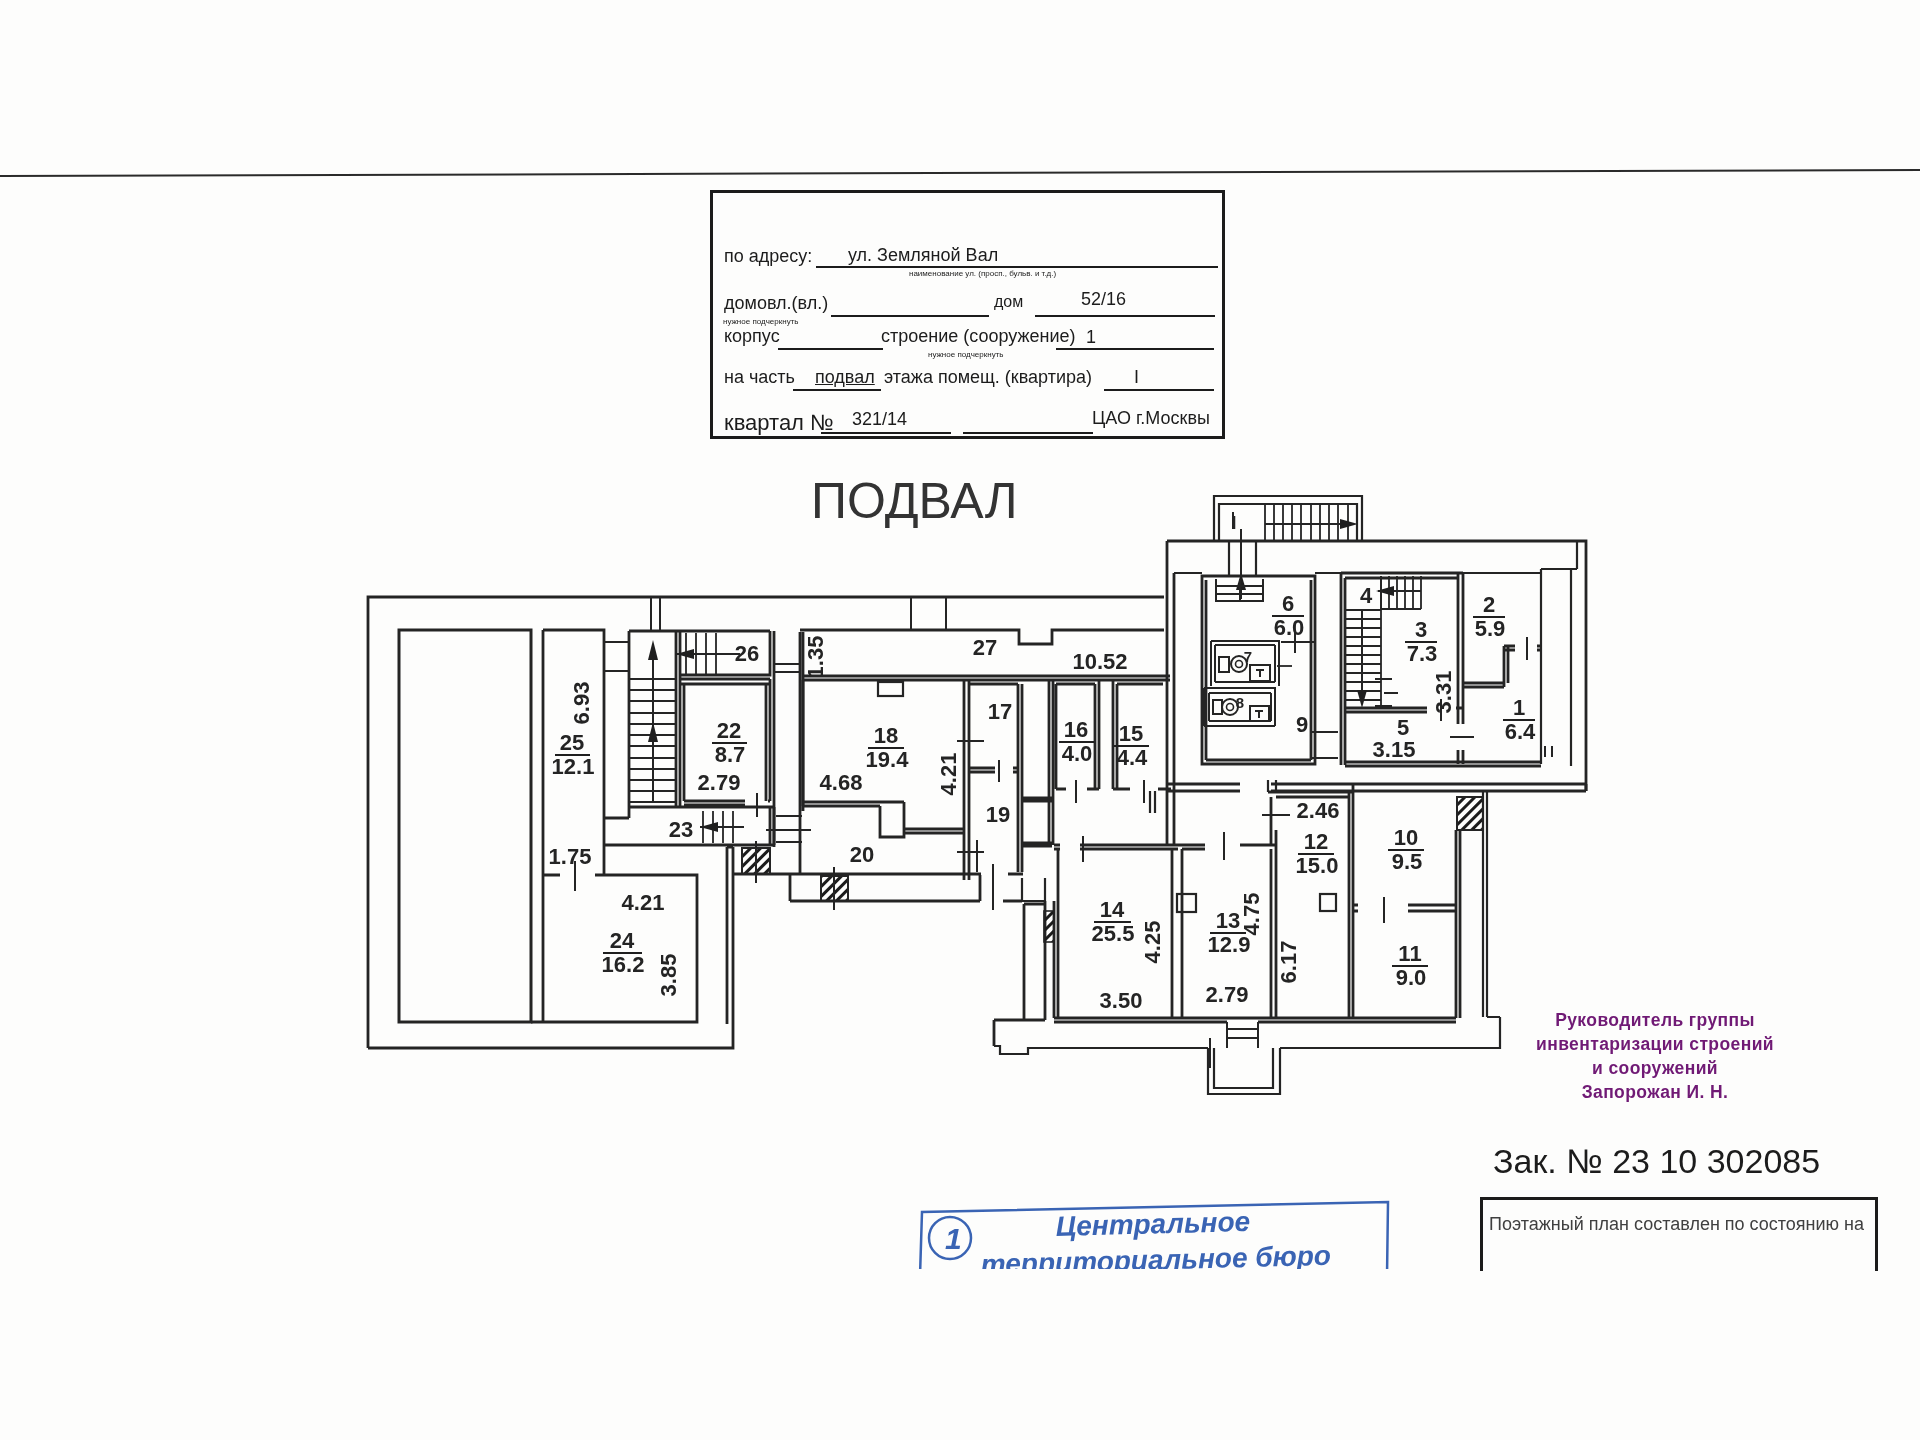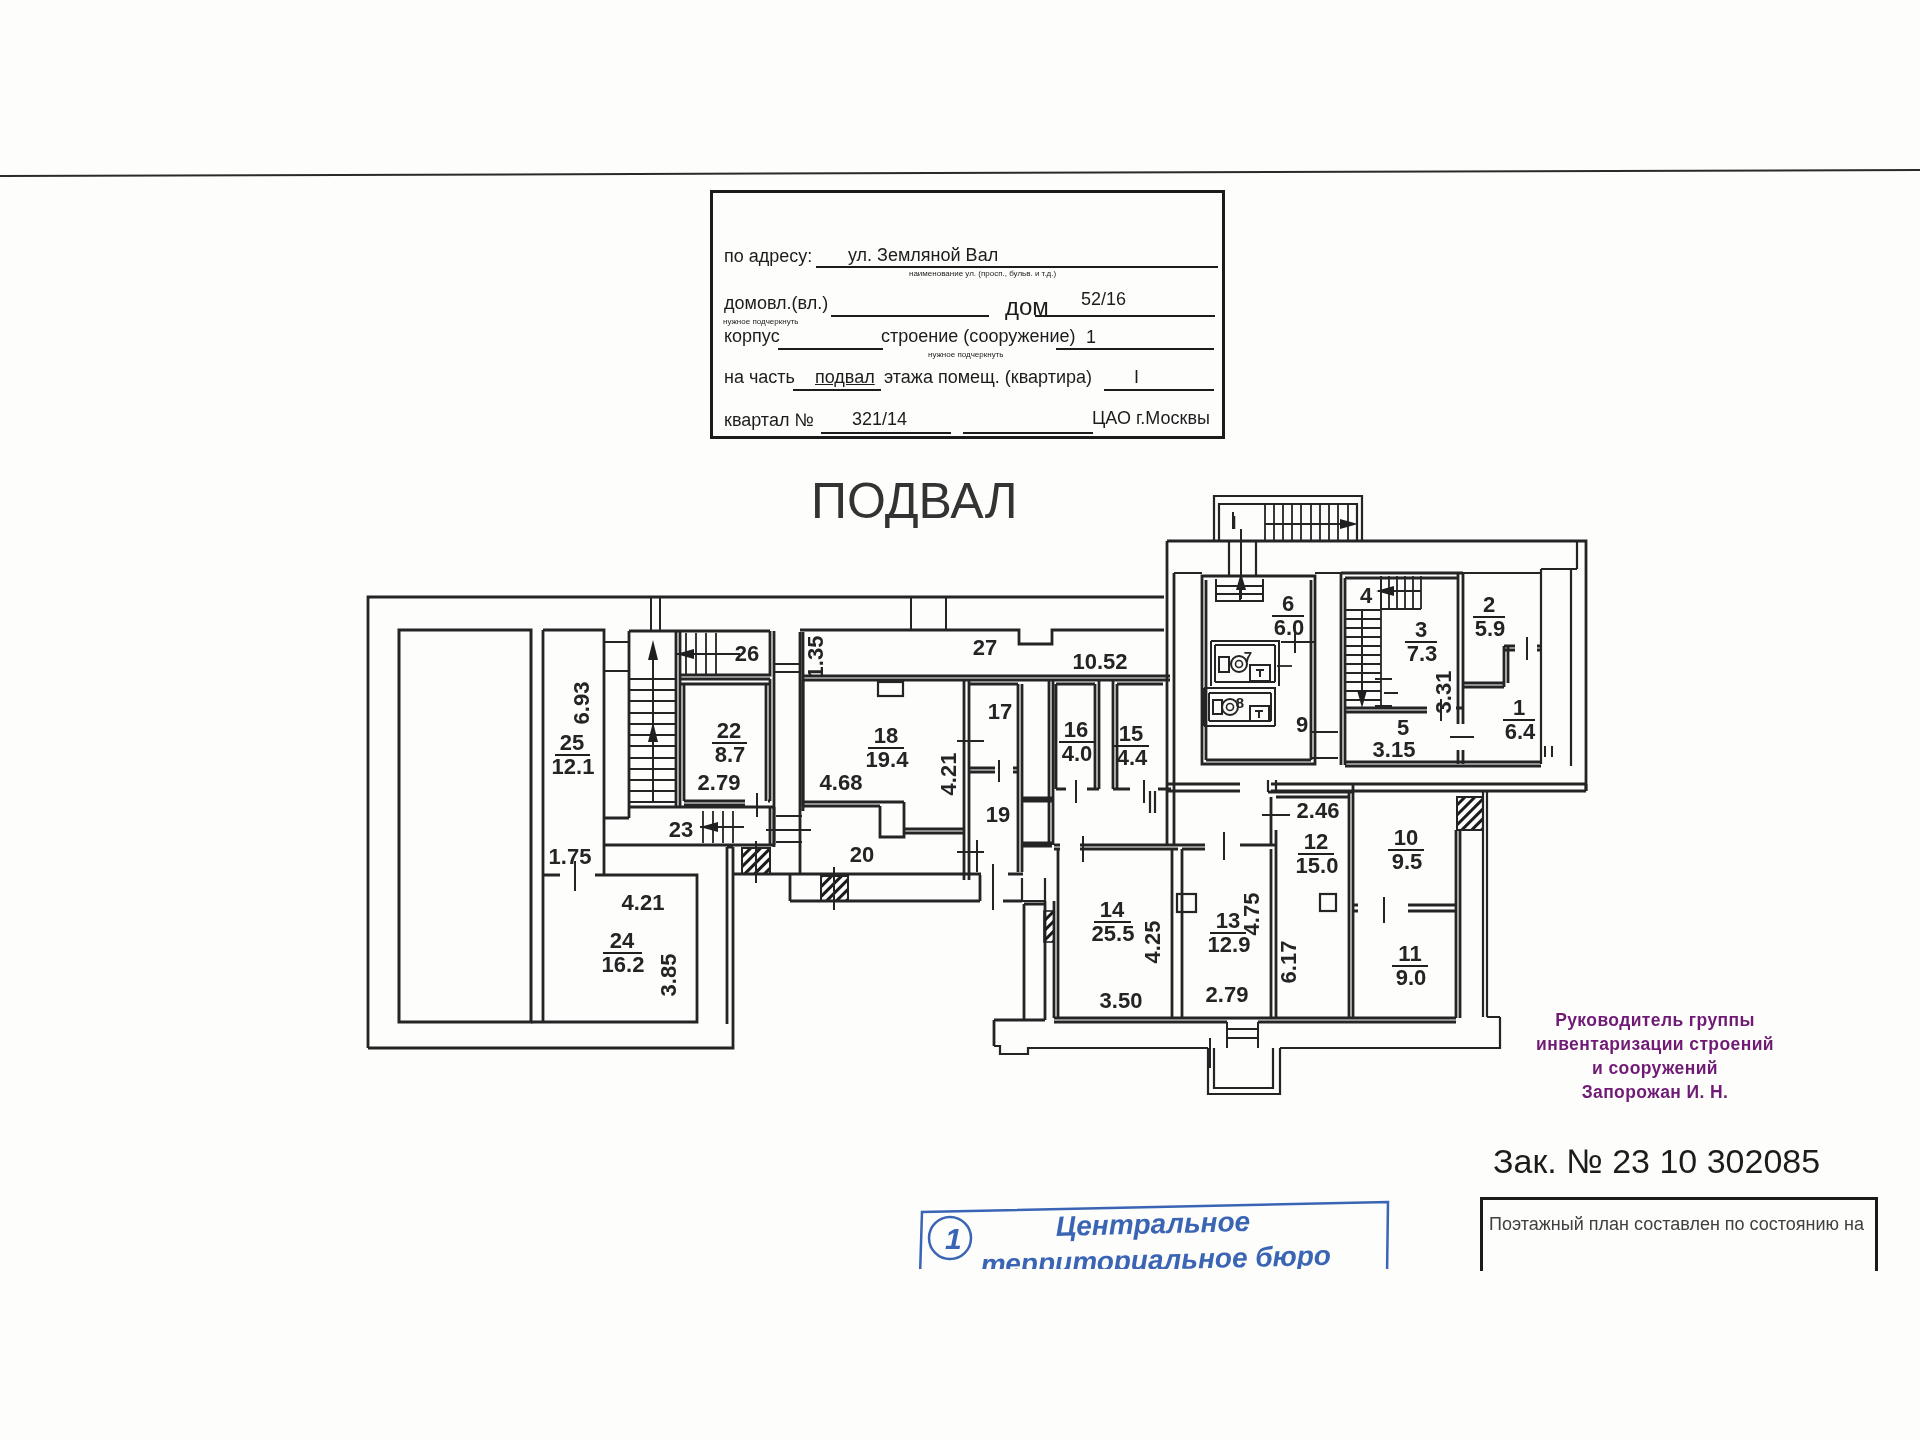--- a/index.html
+++ b/index.html
@@ -21,40 +21,40 @@
 <div id="titleblock" class="abs">
 
 
   <div class="tb" style="left:11px;top:53px;font-size:18px;">по адресу:</div>
   <div class="tb" style="left:135px;top:52px;font-size:18px;">ул. Земляной Вал</div>
   <div class="tb" style="left:103px;top:73px;width:402px;border-top:2px solid #1c1c1c;"></div>
   <div class="tb" style="left:196px;top:76px;font-size:8px;">наименование ул. (просп., бульв. и т.д.)</div>
 
   <div class="tb" style="left:11px;top:100px;font-size:18px;">домовл.(вл.)</div>
   <div class="tb" style="left:118px;top:122px;width:158px;border-top:2px solid #1c1c1c;"></div>
-  <div class="tb" style="left:292px;top:100px;font-size:24px;">дом</div>
+  <div class="tb" style="left:281px;top:100px;font-size:16px;">дом</div>
   <div class="tb" style="left:368px;top:96px;font-size:18px;">52/16</div>
   <div class="tb" style="left:322px;top:122px;width:180px;border-top:2px solid #1c1c1c;"></div>
   <div class="tb" style="left:10px;top:124px;font-size:8px;">нужное подчеркнуть</div>
 
   <div class="tb" style="left:11px;top:133px;font-size:18px;">корпус</div>
   <div class="tb" style="left:65px;top:155px;width:105px;border-top:2px solid #1c1c1c;"></div>
   <div class="tb" style="left:168px;top:133px;font-size:18px;">строение (сооружение)</div>
   <div class="tb" style="left:373px;top:134px;font-size:18px;">1</div>
   <div class="tb" style="left:343px;top:155px;width:158px;border-top:2px solid #1c1c1c;"></div>
   <div class="tb" style="left:215px;top:157px;font-size:8px;">нужное подчеркнуть</div>
 
   <div class="tb" style="left:11px;top:174px;font-size:18px;">на часть</div>
   <div class="tb" style="left:102px;top:174px;font-size:18px;text-decoration:underline;">подвал</div>
   <div class="tb" style="left:80px;top:196px;width:88px;border-top:2px solid #1c1c1c;"></div>
   <div class="tb" style="left:171px;top:174px;font-size:18px;">этажа помещ. (квартира)</div>
   <div class="tb" style="left:421px;top:174px;font-size:18px;">I</div>
   <div class="tb" style="left:391px;top:196px;width:110px;border-top:2px solid #1c1c1c;"></div>
 
-  <div class="tb" style="left:11px;top:217px;font-size:18px;">квартал №</div>
+  <div class="tb" style="left:11px;top:217px;font-size:22px;">квартал №</div>
   <div class="tb" style="left:139px;top:216px;font-size:18px;">321/14</div>
   <div class="tb" style="left:108px;top:239px;width:130px;border-top:2px solid #1c1c1c;"></div>
   <div class="tb" style="left:250px;top:239px;width:130px;border-top:2px solid #1c1c1c;"></div>
   <div class="tb" style="left:379px;top:215px;font-size:18px;">ЦАО г.Москвы</div>
 </div>
 
 <div class="abs" style="left:811px;top:472px;font-size:50px;letter-spacing:0px;color:#333;">ПОДВАЛ</div>
 
 <svg id="plan" class="abs" style="left:0;top:0" width="1920" height="1440" viewBox="0 0 1920 1440" fill="none" stroke-linecap="butt">
 <defs>

